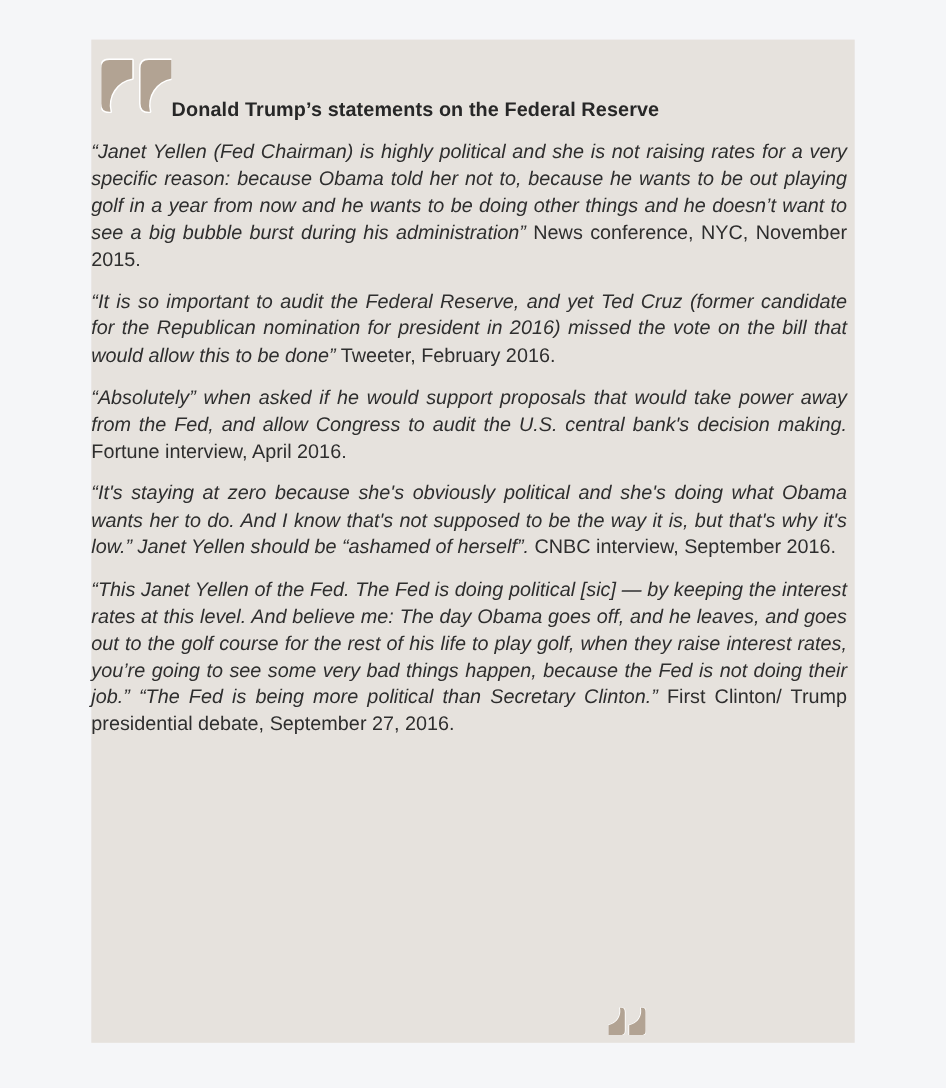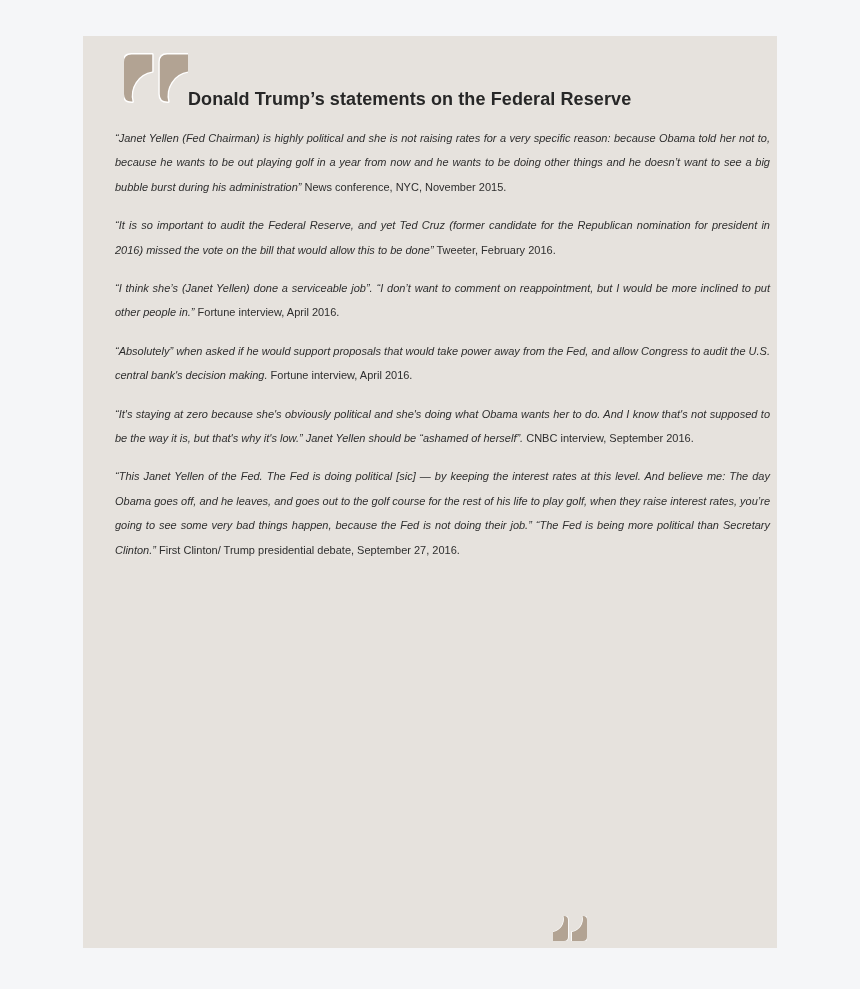--- a/index.html
+++ b/index.html
@@ -18,21 +18,20 @@
   .quote-panel {
     position: absolute;
     left: 83px;
     top: 36px;
     width: 694px;
     height: 912px;
     background: #e6e2dd;
   }
   .panel-content {
     padding: 0 7px 0 0;
-    margin-left: 32px;
   }
   .panel-header {
     display: flex;
     align-items: flex-start;
     margin: 17px 0 0 9px;
   }
   .open-quote-svg {
     flex: 0 0 auto;
     display: block;
   }
@@ -49,21 +48,21 @@
     font-weight: bold;
     color: #272727;
     letter-spacing: 0.1px;
   }
   .panel-title .title-line { display: block; }
   .statements {
     margin-top: 15px;
   }
   .statement {
     margin: 0 0 14px 0;
-    font-size: 11px;
+    font-size: 18px;
     line-height: 24.4px;
     color: #2e2e2e;
     text-align: justify;
   }
   .statement .quote-text { font-style: italic; }
   .statement .source-text { font-style: normal; }
   .close-quote-wrap {
     position: absolute;
     left: 470px;
     top: 880px;
@@ -89,23 +88,20 @@
       </div>
 
       <div class="statements">
         <p class="statement">
           <span class="quote-text">“Janet Yellen (Fed Chairman) is highly political and she is not raising rates for a very specific reason: because Obama told her not to, because he wants to be out playing golf in a year from now and he wants to be doing other things and he doesn’t want to see a big bubble burst during his administration”</span><span class="source-text"> News conference, NYC, November 2015.</span>
         </p>
         <p class="statement">
           <span class="quote-text">“It is so important to audit the Federal Reserve, and yet Ted Cruz (former candidate for the Republican nomination for president in 2016) missed the vote on the bill that would allow this to be done”</span><span class="source-text"> Tweeter, February 2016.</span>
         </p>
         <p class="statement">
-          <span class="quote-text">“I think she’s (Janet Yellen) done a serviceable job”. “I don’t want to comment on reappointment, but I would be more inclined to put other people in.”</span><span class="source-text"> Fortune interview, April 2016.</span>
-        </p>
-        <p class="statement">
           <span class="quote-text">“Absolutely” when asked if he would support proposals that would take power away from the Fed, and allow Congress to audit the U.S. central bank's decision making.</span><span class="source-text"> Fortune interview, April 2016.</span>
         </p>
         <p class="statement">
           <span class="quote-text">“It's staying at zero because she's obviously political and she's doing what Obama wants her to do. And I know that's not supposed to be the way it is, but that's why it's low.” Janet Yellen should be “ashamed of herself”.</span><span class="source-text"> CNBC interview, September 2016.</span>
         </p>
         <p class="statement">
           <span class="quote-text">“This Janet Yellen of the Fed. The Fed is doing political [sic] — by keeping the interest rates at this level. And believe me: The day Obama goes off, and he leaves, and goes out to the golf course for the rest of his life to play golf, when they raise interest rates, you’re going to see some very bad things happen, because the Fed is not doing their job.” “The Fed is being more political than Secretary Clinton.”</span><span class="source-text"> First Clinton/ Trump presidential debate, September 27, 2016.</span>
         </p>
       </div>
 

